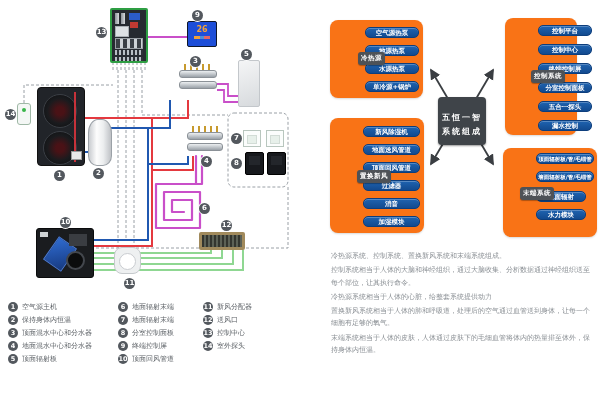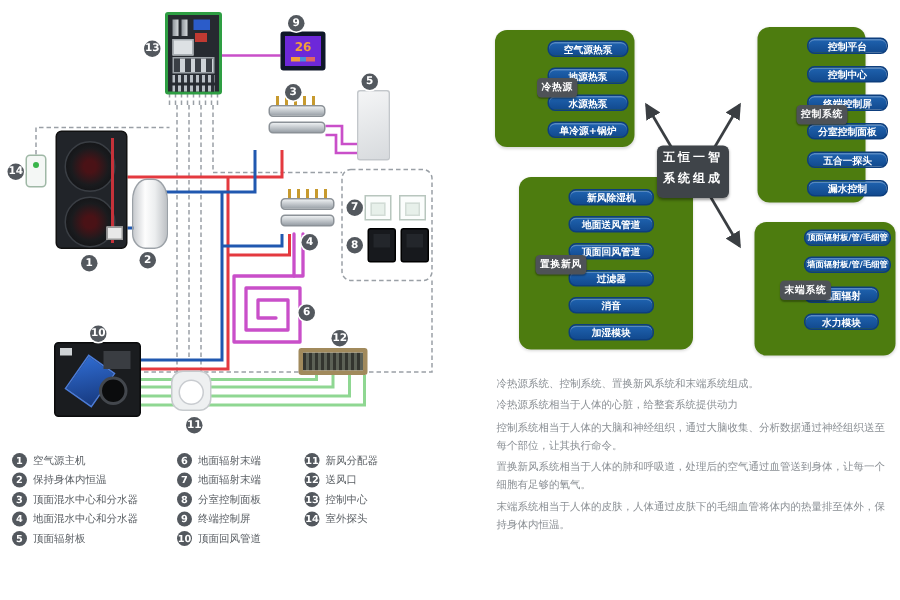--- a/index.html
+++ b/index.html
@@ -14,21 +14,21 @@
   .cab{background:#262a30;border:2px solid #2e9e43;border-radius:2px;}
   .cab>div{position:absolute;}
   .cyl1{left:3px;top:3px;width:4px;height:11px;background:linear-gradient(90deg,#8e949a,#d5d9dc);}
   .cyl2{left:9px;top:3px;width:4px;height:11px;background:linear-gradient(90deg,#8e949a,#d5d9dc);}
   .chipB{left:17px;top:3px;width:11px;height:7px;background:#2b5cc9;}
   .chipR{left:18px;top:12px;width:8px;height:6px;background:#c03a32;}
   .mod{left:3px;top:16px;width:12px;height:9px;background:#dde1e4;border:1px solid #a9afb4;}
   .rail{left:3px;top:28px;right:3px;height:9px;background:repeating-linear-gradient(90deg,#3a3f45 0 4px,#ced3d7 4px 7px);border:1px solid #9aa0a5;}
   .term{left:3px;top:40px;right:3px;height:5px;background:repeating-linear-gradient(90deg,#b9bfc5 0 2px,#2d3138 2px 4px);}
   .term2{left:3px;top:47px;right:3px;height:4px;background:repeating-linear-gradient(90deg,#b9bfc5 0 2px,#2d3138 2px 4px);}
-  .mon{background:#6d28d9;border:3px solid #0f172a;border-radius:2px;}
+  .mon{background:#1d4ed8;border:1px solid #0f172a;border-radius:2px;}
   .mon .val{color:#f0a03c;font-size:8px;font-weight:bold;text-align:center;margin-top:3px;}
   .mon .cbar{margin:2px auto 0;width:16px;height:3px;
              background:linear-gradient(90deg,#f0a03c 0 6px,#4a90d9 6px 10px,#e06666 10px 16px);}
   .pump{background:#212429;border:1px solid #111;border-radius:4px;}
   .pump>div{position:absolute;}
   .fan{width:32px;height:32px;left:5px;border-radius:50%;
        background:radial-gradient(circle,#4a1216 0 18%,#1a1b1e 55%,#0c0d0f 100%);border:1px solid #3a3e44;}
   .f1{top:6px}.f2{top:43px}
   .stripe{right:8px;top:4px;width:2px;height:70px;background:#c6323a;}
   .ctrl{right:2px;bottom:5px;width:9px;height:7px;background:#e8e8e8;border:1px solid #999;}
@@ -53,31 +53,31 @@
   .dist .core{margin:5px auto 0;width:15px;height:15px;border-radius:50%;background:#fff;border:1px solid #c9ccd0;}
   .grille{border:3px solid #a18a5c;background:repeating-linear-gradient(90deg,#33352f 0 2px,#5c6156 2px 4px);border-radius:2px;}
   .probe{background:#f4f7f5;border:1px solid #9fb8a6;border-radius:3px;}
   .probe .dot{margin:4px auto 0;width:4px;height:4px;border-radius:50%;background:#39b54a;}
   
   .leg{position:absolute;z-index:2;display:flex;align-items:center;}
   .leg .lb{width:10px;height:10px;border-radius:50%;background:#53585e;color:#fff;font-size:6.5px;
            font-weight:bold;line-height:10px;text-align:center;margin-right:4px;flex:none;}
   .leg .lt{font-size:7px;color:#5a5f64;white-space:nowrap;}
   
-  .grp{position:absolute;z-index:2;background:#4d7c0f;border-radius:8px;box-shadow:0 1px 2px rgba(0,0,0,.15);}
+  .grp{position:absolute;z-index:2;background:#f97316;border-radius:8px;box-shadow:0 1px 2px rgba(0,0,0,.15);}
   .tab{position:absolute;z-index:3;background:#4e5257;color:#fff;font-size:6.5px;font-weight:bold;
        padding:2px 3px;border-radius:3px;letter-spacing:.5px;box-shadow:0 1px 1px rgba(0,0,0,.3);white-space:nowrap;margin-left:24px;}
   .pill{position:absolute;height:11px;border-radius:5px;background:linear-gradient(#1f63b0,#124a8f);
         border:1px solid #0d3e7d;box-shadow:inset 0 1px 0 rgba(255,255,255,.25);
         color:#fff;font-size:6.5px;font-weight:bold;text-align:center;line-height:11px;
         white-space:nowrap;overflow:hidden;box-sizing:border-box;}
   .pill.sm{font-size:5.5px;}
   .node{position:absolute;z-index:3;background:#3f4449;border-radius:4px;color:#fff;
         font-size:8px;font-weight:bold;text-align:center;letter-spacing:2px;
-        padding-top:1px;line-height:14px;box-shadow:0 1px 2px rgba(0,0,0,.4);}
+        padding-top:14px;line-height:14px;box-shadow:0 1px 2px rgba(0,0,0,.4);}
   
   .desc{position:absolute;left:331px;top:250px;width:264px;z-index:2;}
   .desc h3{margin:0 0 4px;font-size:9px;color:#4a4f54;}
   .desc p{margin:0 0 2px;font-size:7px;line-height:1.75;color:#8a8f94;}
 </style>
 </head>
 <body>
 
 <div class="stage">
 
@@ -280,21 +280,21 @@
   <div class="grp" style="left:505px;top:18px;width:72px;height:117px">
     <div class="pill" style="left:33px;top:7px;width:54px">控制平台</div>
     <div class="pill" style="left:33px;top:26px;width:54px">控制中心</div>
     <div class="pill" style="left:33px;top:45px;width:54px">终端控制屏</div>
     <div class="pill" style="left:33px;top:64px;width:54px">分室控制面板</div>
     <div class="pill" style="left:33px;top:83px;width:54px">五合一探头</div>
     <div class="pill" style="left:33px;top:102px;width:54px">漏水控制</div>
   </div>
   <div class="tab" style="left:507px;top:70px">控制系统</div>
 
-  <div class="grp" style="left:346px;top:118px;width:116px;height:115px">
+  <div class="grp" style="left:330px;top:118px;width:94px;height:115px">
     <div class="pill" style="left:33px;top:8px;width:57px">新风除湿机</div>
     <div class="pill" style="left:33px;top:26px;width:57px">地面送风管道</div>
     <div class="pill" style="left:33px;top:44px;width:57px">顶面回风管道</div>
     <div class="pill" style="left:33px;top:62px;width:57px">过滤器</div>
     <div class="pill" style="left:33px;top:80px;width:57px">消音</div>
     <div class="pill" style="left:33px;top:98px;width:57px">加湿模块</div>
   </div>
   <div class="tab" style="left:333px;top:170px">置换新风</div>
 
   <div class="grp" style="left:503px;top:148px;width:94px;height:89px">
@@ -305,19 +305,19 @@
   </div>
   <div class="tab" style="left:496px;top:187px">末端系统</div>
 
   <div class="node" style="left:438px;top:97px;width:48px;height:34px">
     <div>五恒一智</div>
     <div>系统组成</div>
   </div>
 
   <div class="desc">
     <p>冷热源系统、控制系统、置换新风系统和末端系统组成。</p>
+    <p>控制系统相当于人体的大脑和神经组织，通过大脑收集、分析数据通过神经组织送至每个部位，让其执行命令。</p>
     <p>冷热源系统相当于人体的心脏，给整套系统提供动力</p>
-    <p>控制系统相当于人体的大脑和神经组织，通过大脑收集、分析数据通过神经组织送至每个部位，让其执行命令。</p>
     <p>置换新风系统相当于人体的肺和呼吸道，处理后的空气通过血管送到身体，让每一个细胞有足够的氧气。</p>
     <p>末端系统相当于人体的皮肤，人体通过皮肤下的毛细血管将体内的热量排至体外，保持身体内恒温。</p>
   </div>
 
 </div>
 
 </body></html>

